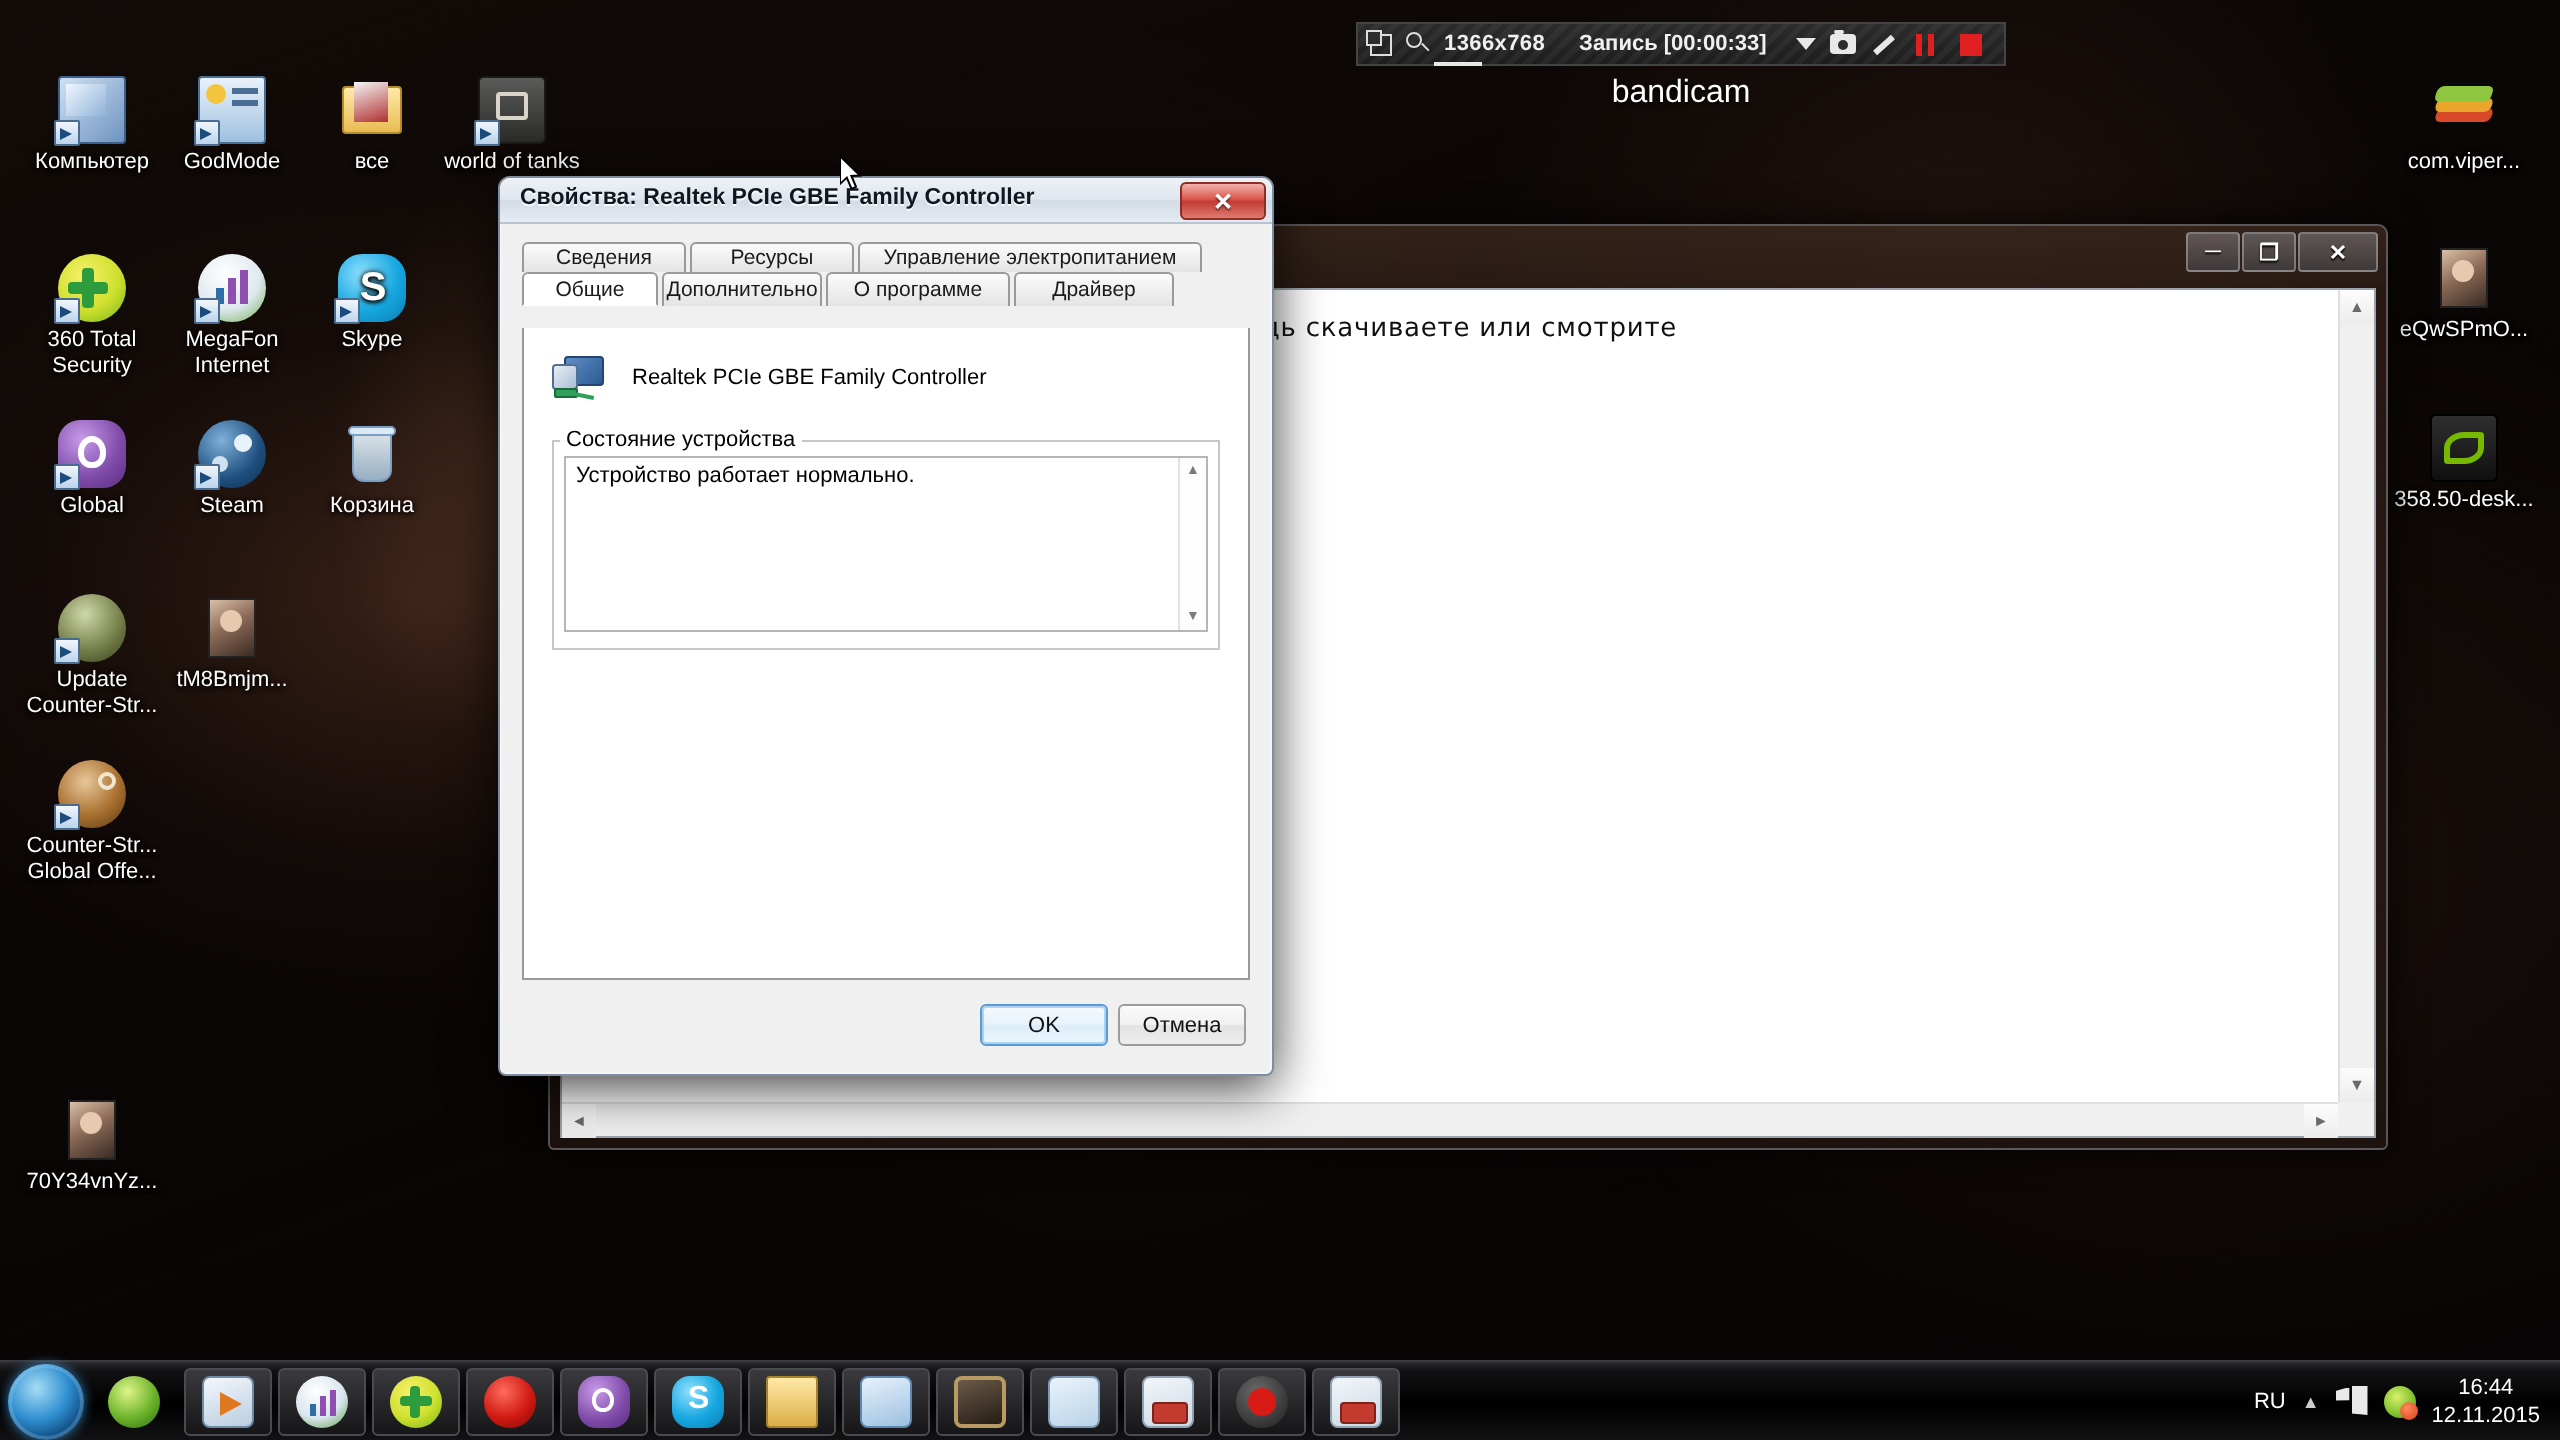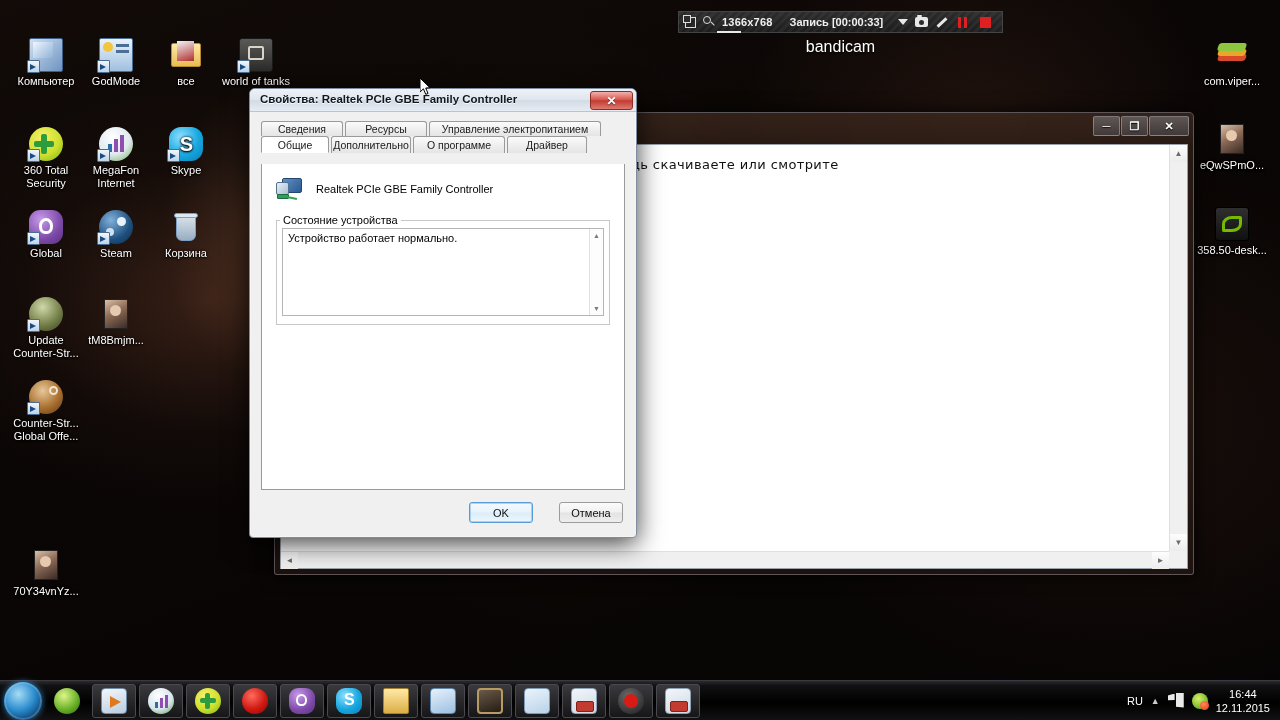--- a/index.html
+++ b/index.html
@@ -194,21 +194,21 @@
     position:absolute; right:0; top:0; bottom:0; width:14px;
     background:#fdfdfd; border-left:1px solid #e1e1e1;
   }
   .sbv .a{
     position:absolute; left:0; width:13px; height:13px;
     display:flex;align-items:center;justify-content:center;
     color:#7b7b7b; font-size:7px;
   }
 
   #dlg-buttons{
-    position:absolute; right:13px; bottom:14px; display:flex; gap:26px;
+    position:absolute; right:13px; bottom:14px; display:flex; gap:5px;
   }
   .dbtn{
     width:64px; height:21px;
     background:linear-gradient(180deg,#fbfbfb 0%,#f1f1f1 48%,#e3e3e3 52%,#eeeeee 100%);
     border:1px solid #9c9c9c; border-radius:3px;
     font-size:11px; color:#111;
     display:flex;align-items:center;justify-content:center;
   }
   .dbtn.default{
     border:1px solid #5b9bd5;

